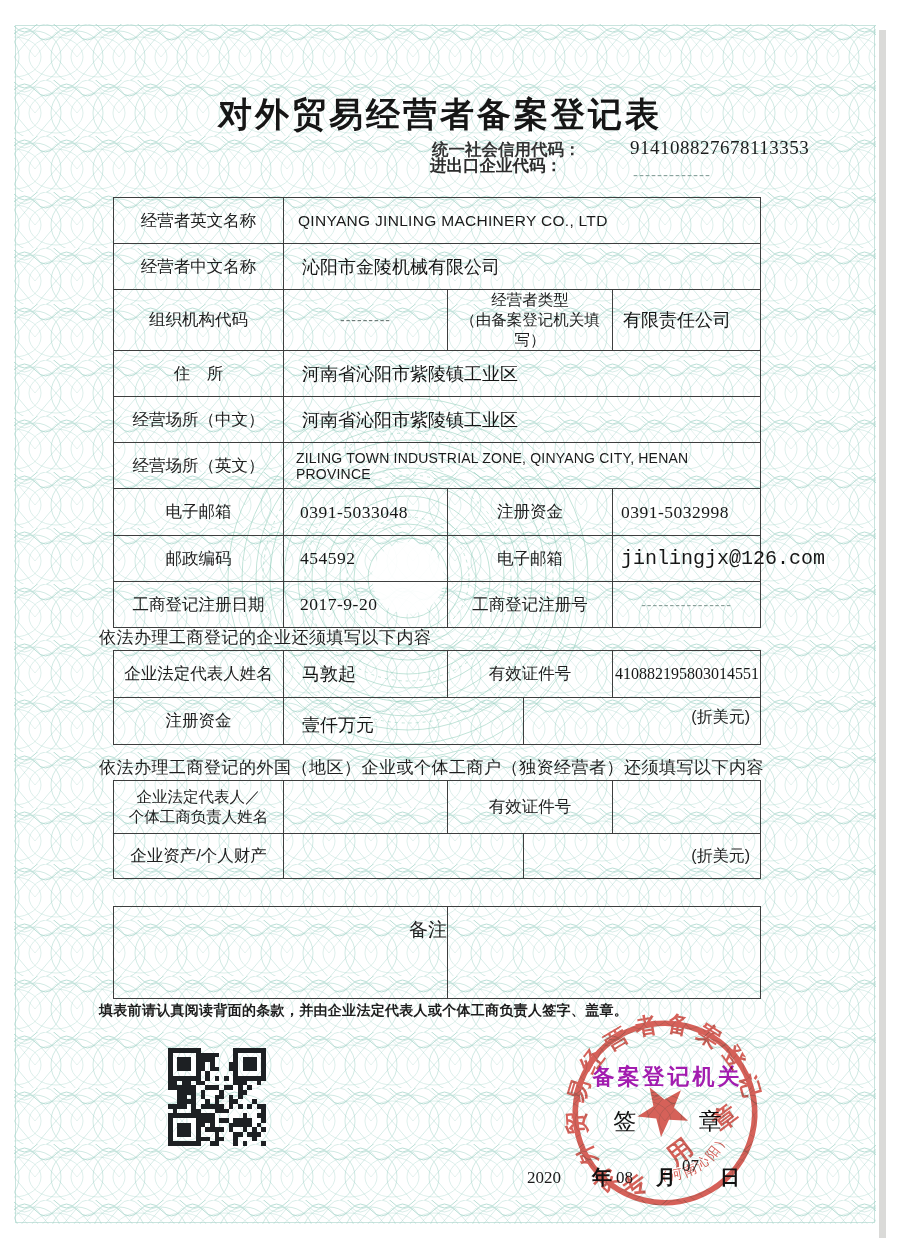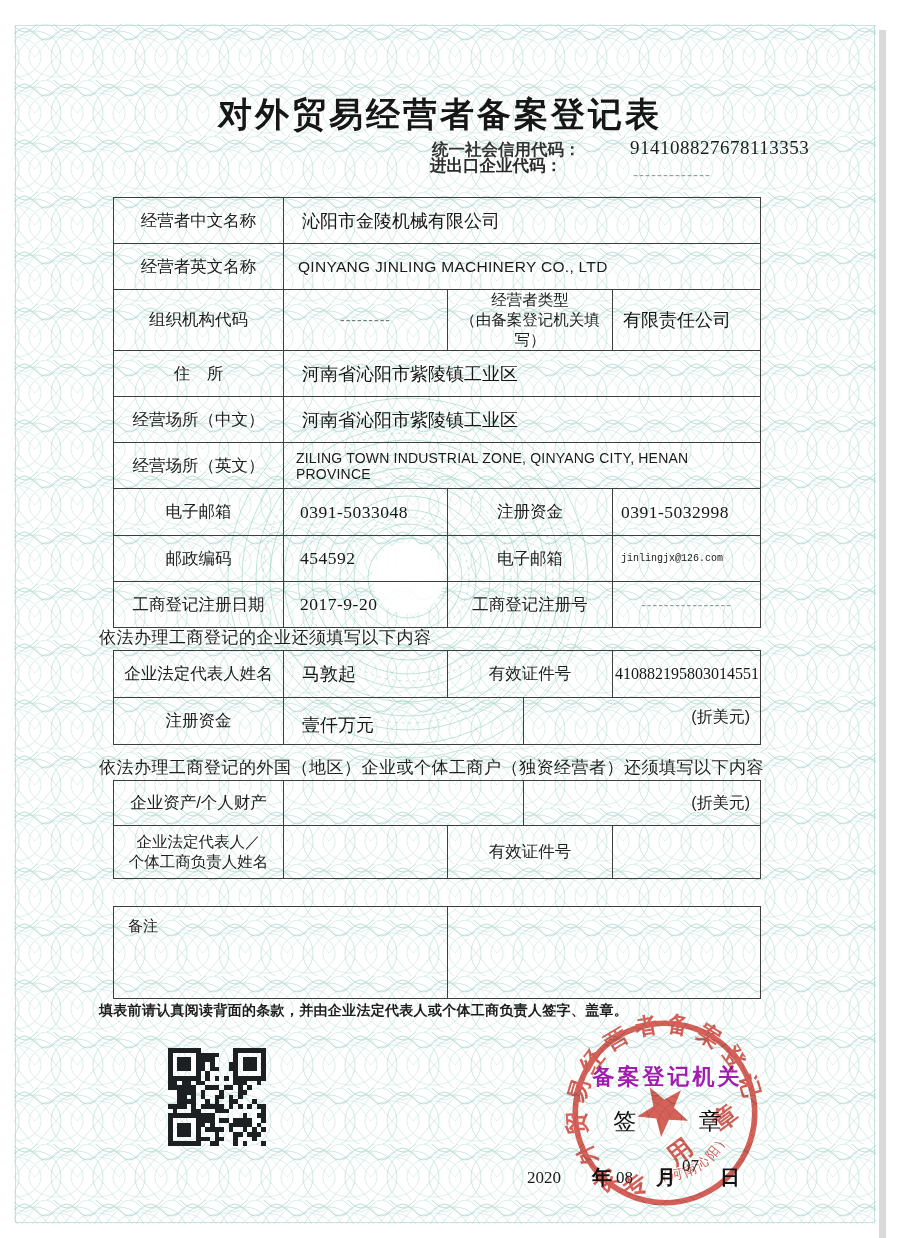--- a/index.html
+++ b/index.html
@@ -18,28 +18,28 @@
   .ie-dash{position:absolute;left:633px;top:166px;font-size:15px;letter-spacing:1px;color:#8aa49e;}
   .dash-dark{color:#6d7b78;letter-spacing:1px;font-size:14px;}
   table.formtable{position:absolute;border-collapse:collapse;table-layout:fixed;}
   table.formtable td{border:1.4px solid #3e3e3e;padding:0 8px;vertical-align:middle;overflow:visible;}
   td.lab{text-align:center;font-size:16.5px;color:#202020;padding:0 2px;}
   td.lab .two-line{display:block;line-height:1.3;font-size:15.5px;}
   .val-cn{font-family:"Liberation Serif",serif;font-size:18px;color:#161616;padding-left:18px!important;}
   .val-en{font-size:15.5px;color:#1a1a1a;padding-left:14px!important;letter-spacing:.3px;}
   .val-en-sm{font-size:14px;color:#1a1a1a;padding-left:12px!important;letter-spacing:.2px;}
   .val-num{font-family:"Liberation Serif",serif;font-size:17.5px;color:#161616;padding-left:16px!important;letter-spacing:.5px;}
-  .val-mono{font-family:"Liberation Mono","DejaVu Sans Mono",monospace;font-size:10px;color:#161616;
+  .val-mono{font-family:"Liberation Mono","DejaVu Sans Mono",monospace;font-size:20px;color:#161616;
             padding-left:8px!important;white-space:nowrap;}
   .val-id{font-family:"Liberation Serif",serif;font-size:16px;color:#161616;padding:0 2px!important;letter-spacing:0;white-space:nowrap;}
   .val-dash{text-align:center;}
   .usd{font-size:16px;text-align:right;vertical-align:bottom;padding:0 10px 8px 0!important;color:#222;}
   .cap-val{vertical-align:top;padding-top:7px!important;}
   .sec-heading{position:absolute;left:99px;font-size:17px;font-weight:400;color:#1d1d1d;letter-spacing:.5px;}
-  .remarks-label{vertical-align:top!important;padding:10px 0 0 14px!important;font-size:15px;color:#202020;}
+  .remarks-label{vertical-align:top!important;padding:10px 0 0 14px!important;font-size:19px;color:#202020;text-align:right;}
   .notice{position:absolute;left:99px;top:1002px;font-size:14px;font-weight:700;color:#1d1d1d;letter-spacing:.3px;}
   .qr{position:absolute;left:168px;top:1048px;width:98px;height:98px;}
   .authority{position:absolute;left:570px;top:1062px;width:195px;text-align:center;
              font-size:22px;font-weight:700;letter-spacing:3px;color:#a21caf;}
   .sign{position:absolute;left:575px;top:1106px;width:185px;text-align:center;
         font-size:23px;font-weight:400;letter-spacing:28px;text-indent:28px;color:#111;}
   .stamp{position:absolute;left:567px;top:1015px;width:196px;height:196px;opacity:.85;
          mix-blend-mode:multiply;transform:rotate(-31deg);}
   .date-item{position:absolute;white-space:nowrap;}
   .d-char{font-size:20px;font-weight:700;color:#111;}
@@ -105,26 +105,26 @@
   <table class="formtable" style="left:113px;top:197px;width:647px;">
     <colgroup>
         <col style="width:170px">
         <col style="width:164px">
         <col style="width:76px">
         <col style="width:89px">
         <col style="width:148px">
       </colgroup>
     <tbody>
         <tr style="height:46px">
+      <td class="lab">经营者英文名称</td>
+      <td class="val-en" colspan="4">QINYANG JINLING MACHINERY CO., LTD</td>
+    </tr>
+    <tr style="height:46px">
       <td class="lab">经营者中文名称</td>
       <td class="val-cn" colspan="4">沁阳市金陵机械有限公司</td>
-    </tr>
-    <tr style="height:46px">
-      <td class="lab">经营者英文名称</td>
-      <td class="val-en" colspan="4">QINYANG JINLING MACHINERY CO., LTD</td>
     </tr>
     <tr style="height:52px">
       <td class="lab">组织机构代码</td>
       <td class="val-dash dash-dark">---------</td>
       <td class="lab" colspan="2">
         <span class="two-line">经营者类型</span>
         <span class="two-line">（由备案登记机关填写）</span>
       </td>
       <td class="val-cn" style="padding-left:10px!important">有限责任公司</td>
     </tr>
@@ -188,33 +188,33 @@
   <div class="sec-heading" style="top:756px;">依法办理工商登记的外国（地区）企业或个体工商户（独资经营者）还须填写以下内容</div>
   <table class="formtable" style="left:113px;top:780px;width:647px;">
     <colgroup>
         <col style="width:170px">
         <col style="width:164px">
         <col style="width:76px">
         <col style="width:89px">
         <col style="width:148px">
       </colgroup>
     <tbody>
-        <tr style="height:45px">
-      <td class="lab">企业资产/个人财产</td>
-      <td class="val-cn" colspan="2"></td>
-      <td class="usd" colspan="2" style="vertical-align:middle;padding-bottom:0!important">(折美元)</td>
-    </tr>
-    <tr style="height:53px">
+        <tr style="height:53px">
       <td class="lab">
         <span class="two-line">企业法定代表人／</span>
         <span class="two-line">个体工商负责人姓名</span>
       </td>
       <td class="val-cn"></td>
       <td class="lab" colspan="2">有效证件号</td>
       <td class="val-id"></td>
+    </tr>
+    <tr style="height:45px">
+      <td class="lab">企业资产/个人财产</td>
+      <td class="val-cn" colspan="2"></td>
+      <td class="usd" colspan="2" style="vertical-align:middle;padding-bottom:0!important">(折美元)</td>
     </tr>
   </tbody>
     </table>
 
   <table class="formtable" style="left:113px;top:906px;width:647px;">
     <colgroup>
         <col style="width:334px">
         <col style="width:313px">
       </colgroup>
     <tbody>

